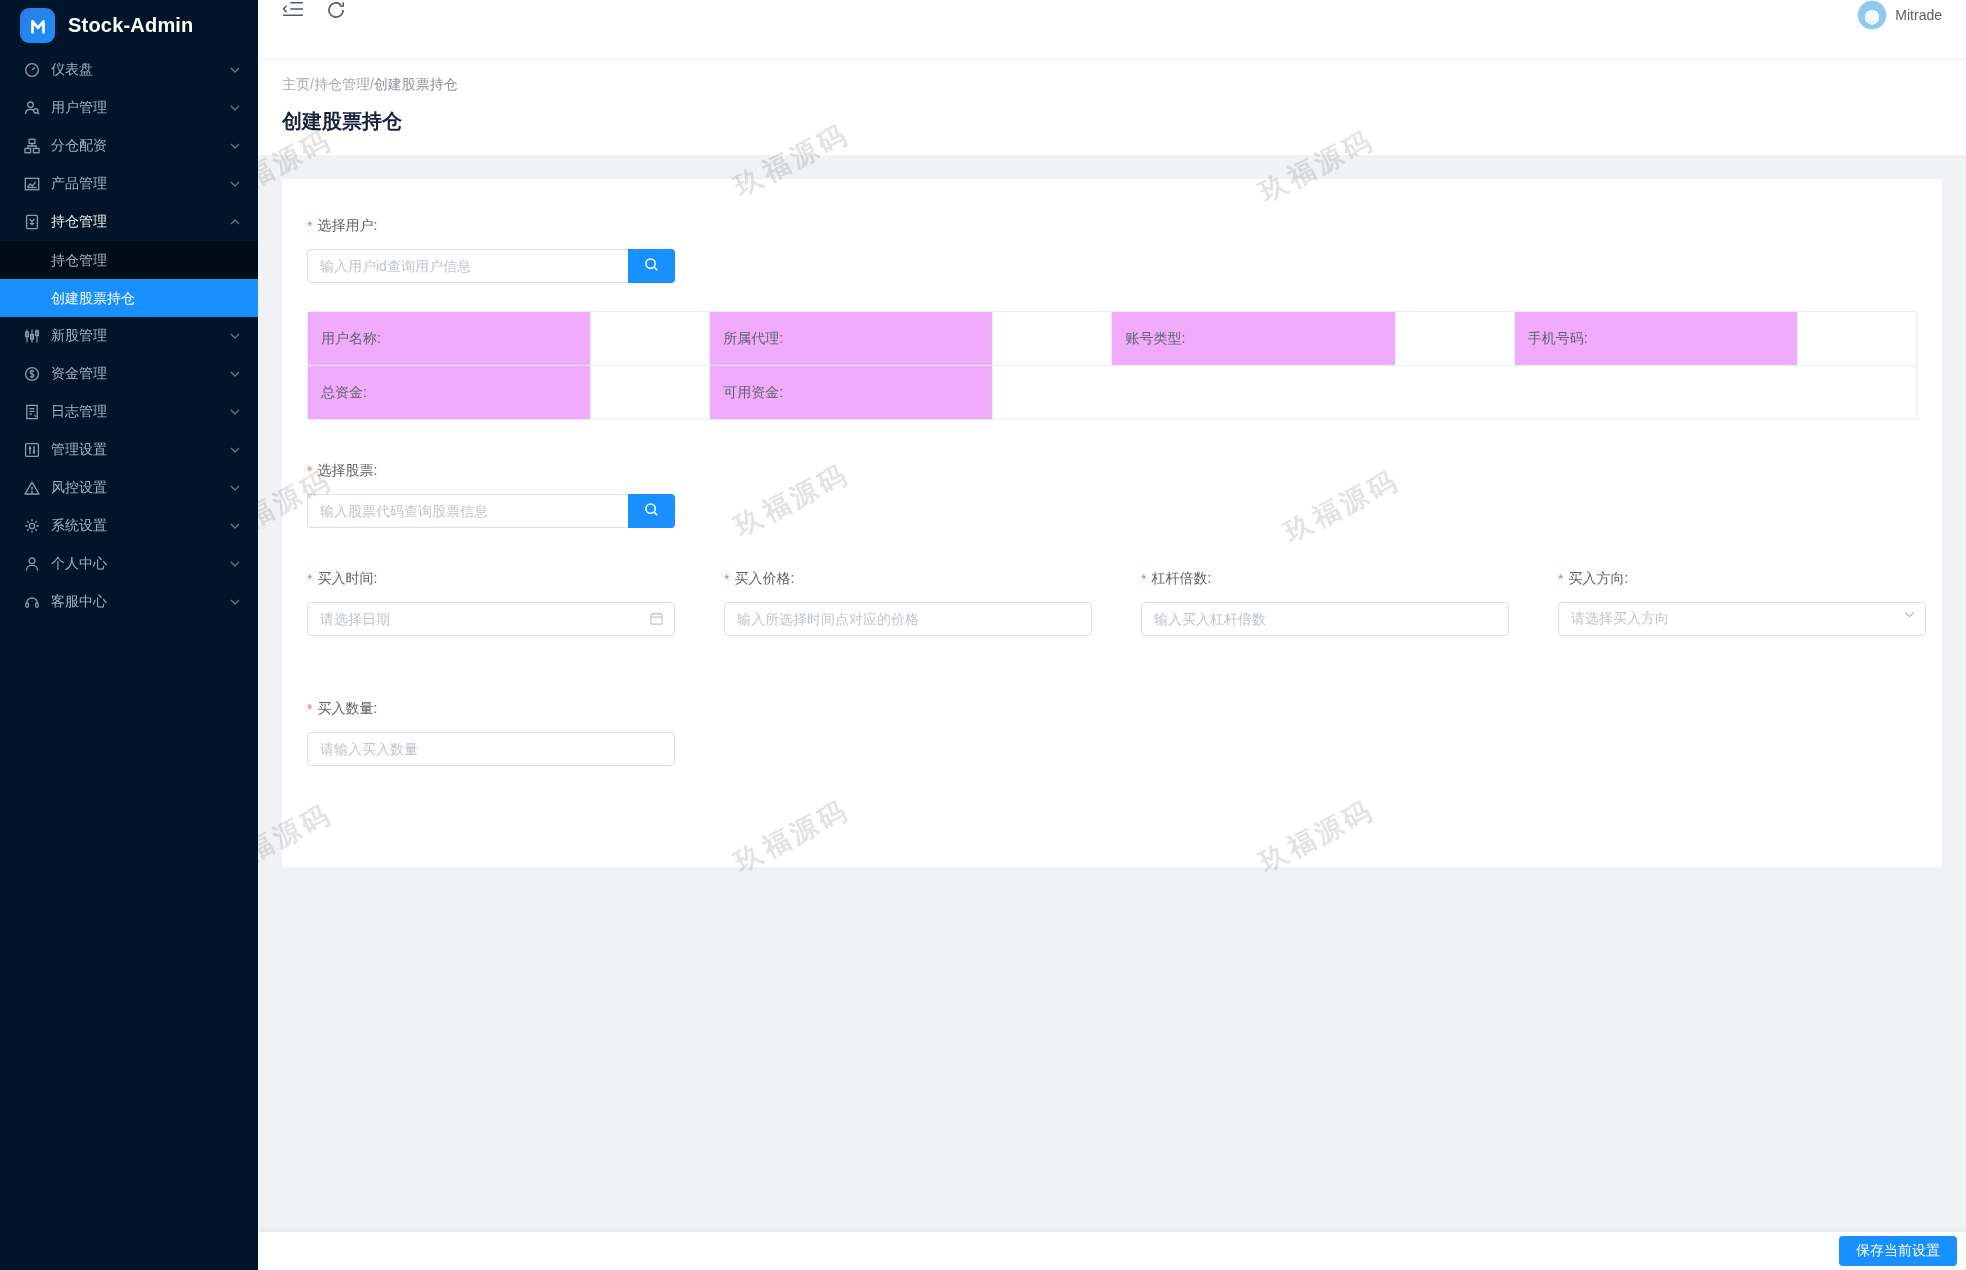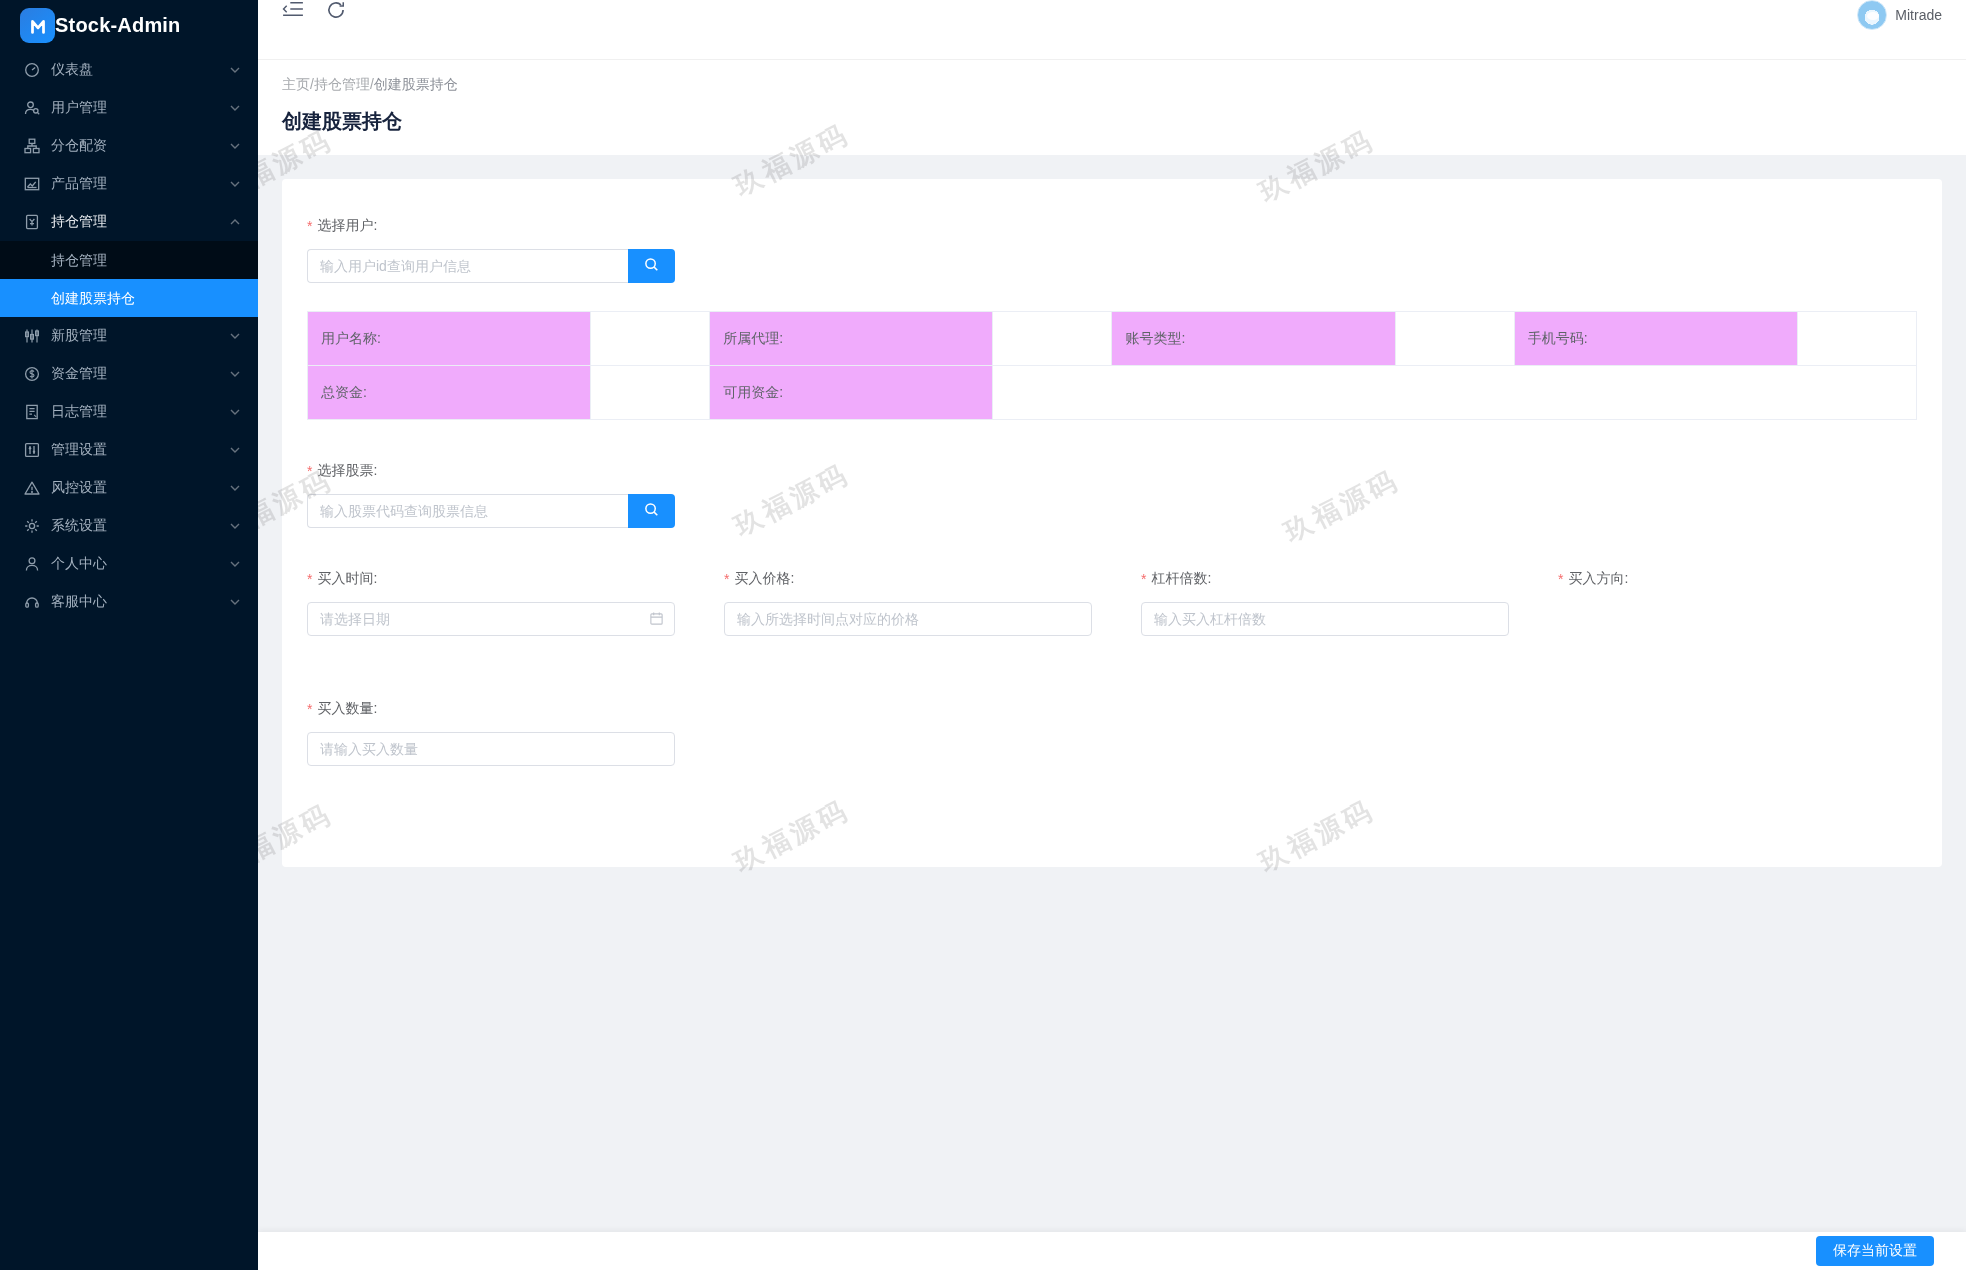--- a/index.html
+++ b/index.html
@@ -3,21 +3,21 @@
 <meta charset="utf-8">
 <style>
   * { box-sizing: border-box; margin: 0; padding: 0; }
   html,body { width:1966px; height:1270px; overflow:hidden; }
   body { font-family:"Liberation Sans","DejaVu Sans",sans-serif; background:#f0f2f5; position:relative; font-size:14px; }
 
   
   .sidebar { position:absolute; left:0; top:0; bottom:0; width:258px; background:#001529; z-index:30; }
   .logo-row { display:flex; align-items:center; height:51px; padding-left:20px; }
   .logo-mark { width:35px; height:35px; border-radius:9px; background:linear-gradient(140deg,#2b7de0,#1890ff); display:flex; align-items:center; justify-content:center; flex:none; }
-  .logo-title { color:#ffffff; font-size:20px; font-weight:bold; letter-spacing:.2px; }
+  .logo-title { color:#ffffff; font-size:20px; font-weight:bold; margin-left:13px; letter-spacing:.2px; }
   .menu-item { height:38px; display:flex; align-items:center; padding:0 18px 0 24px; color:#a3b1bf; cursor:pointer; }
   .menu-item.open { color:#e6eaee; }
   .si-icon { width:16px; height:16px; margin-right:11px; color:#8e9dab; display:flex; align-items:center; justify-content:center; flex:none; }
   .si-label { flex:1; font-size:14px; }
   .si-caret { color:#66727e; display:flex; }
   .si-caret.up svg { transform:rotate(180deg); }
   .submenu { background:#000c17; }
   .subitem { height:38px; line-height:38px; padding-left:51px; color:#a3b1bf; font-size:14px; cursor:pointer; }
   .subitem.active { background:#1890ff; color:#ffffff; }
 
@@ -55,21 +55,21 @@
   .it-cell.span5 { grid-column:span 5; }
 
   .section-gap { margin-top:42px; }
   .fields-grid { display:grid; grid-template-columns:repeat(4,368px); column-gap:49px; margin-top:38px; }
   .control { position:relative; width:368px; }
   .ctrl-icon { position:absolute; right:11px; top:9px; color:#c0c4cc; pointer-events:none; display:flex; }
   .fake-select { width:368px; height:34px; border:1px solid #dcdfe6; border-radius:4px; display:flex; align-items:center; padding:0 12px; color:#bfc4cc; font-size:14px; cursor:pointer; background:#fff; }
   .qty-row { margin-top:64px; }
 
   
-  .footerbar { height:38px; background:#fff; box-shadow:0 -2px 6px rgba(0,0,0,.05); display:flex; align-items:center; justify-content:flex-end; padding-right:32px; flex:none; }
+  .footerbar { height:38px; background:#fff; box-shadow:0 -2px 6px rgba(0,0,0,.05); display:flex; align-items:center; justify-content:flex-end; padding-right:9px; flex:none; }
   .save-btn { background:#1890ff; color:#fff; border:none; border-radius:4px; height:30px; padding:0 17px; font-size:14px; cursor:pointer; font-family:inherit; }
 
   
   .wm { position:absolute; font-size:27px; font-weight:bold; letter-spacing:4px; color:rgba(60,60,60,.14); transform:rotate(-27deg); pointer-events:none; z-index:40; white-space:nowrap; }
 </style>
 </head>
 <body>
 
 <div class="sidebar">
   <div class="logo-row">
@@ -413,20 +413,30 @@
           <div class="control">
             <input class="text-input" type="text" placeholder="输入买入杠杆倍数" style="">
           </div>
         </div>
 
         <div class="field">
           <div class="form-label">
             <span class="req">*</span>
             <span>买入方向:</span>
           </div>
+          <div class="control">
+            <div class="fake-select">
+              <span>请选择买入方向</span>
+            </div>
+            <span class="ctrl-icon">
+                <svg width="11" height="7" viewBox="0 0 10 6" fill="none" stroke="currentColor" stroke-width="1.2">
+                  <path d="M1 1l4 4 4-4"></path>
+                </svg>
+              </span>
+          </div>
         </div>
 
       </div>
 
       <div class="qty-row">
         <div class="form-label">
           <span class="req">*</span>
           <span>买入数量:</span>
         </div>
         <div class="control">

